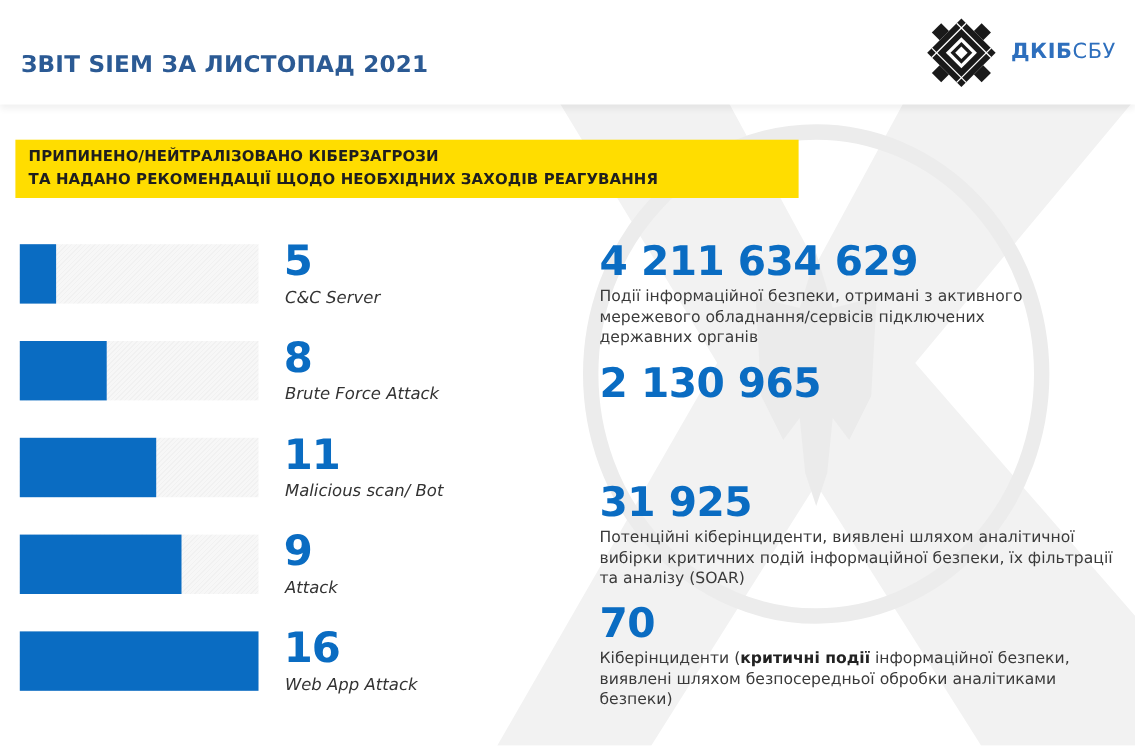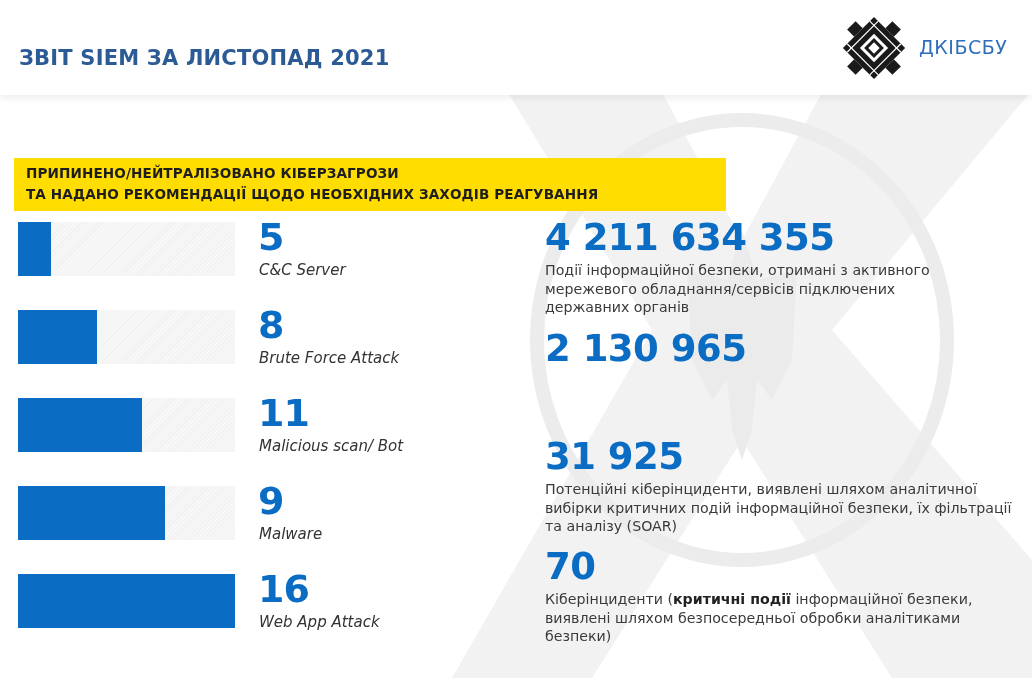--- a/index.html
+++ b/index.html
@@ -23,26 +23,25 @@
       position: absolute; left: 19px; top: 46px;
       font-family: "DejaVu Sans", sans-serif; font-weight: bold;
       font-size: 21px; letter-spacing: 0.2px; color: #2b5a94;
     }
     .logo { position: absolute; left: 835px; top: 10px; width: 180px; height: 76px; }
     .logo svg { position: absolute; left: 0; top: 0; }
     .logo-text {
       position: absolute; left: 84px; top: 26px; font-size: 19px;
       font-family: "DejaVu Sans", sans-serif; color: #2e6fbd; letter-spacing: 0.5px;
     }
-    .logo-text b { font-weight: normal; text-align: center; }
+    .logo-text b { font-weight: bold; text-align: center; }
 
     .banner {
       position: absolute; left: 14px; top: 127px; width: 712px; height: 53px;
       background: #ffdd00;
-      margin-top: 31px;
     }
     .banner-line {
       position: absolute; left: 12px; font-family: "DejaVu Sans", sans-serif;
       font-weight: bold; font-size: 13.6px; color: #1e1e1e; white-space: nowrap;
       letter-spacing: 0.1px;
     }
 
     .bar-row { position: absolute; left: 18px; width: 420px; height: 60px; }
     .bar-track {
       position: absolute; left: 0; top: 7px; width: 217px; height: 54px;
@@ -138,33 +137,33 @@
     </div>
   <div class="bar-value">11</div>
   <div class="bar-label">Malicious scan/ Bot</div>
 </div>
 
 <div class="bar-row" style="top:479px">
   <div class="bar-track">
       <div class="bar-fill" style="width:147px"></div>
     </div>
   <div class="bar-value">9</div>
-  <div class="bar-label">Malware</div>
+  <div class="bar-label">Attack</div>
 </div>
 
 <div class="bar-row" style="top:567px">
   <div class="bar-track">
       <div class="bar-fill" style="width:217px"></div>
     </div>
   <div class="bar-value">16</div>
   <div class="bar-label">Web App Attack</div>
 </div>
 
 <div class="stat" style="top:217px">
-  <div class="stat-value">4 211 634 355</div>
+  <div class="stat-value">4 211 634 629</div>
   <div class="stat-desc" style="width:420px">Події інформаційної безпеки, отримані з активного мережевого обладнання/сервісів підключених державних органів</div>
 </div>
 
 <div class="stat" style="top:328px">
   <div class="stat-value">2 130 965</div>
 </div>
 
 <div class="stat" style="top:436px">
   <div class="stat-value">31 925</div>
   <div class="stat-desc" style="width:475px">Потенційні кіберінциденти, виявлені шляхом аналітичної вибірки критичних подій інформаційної безпеки, їх фільтрації та аналізу (SOAR)</div>

